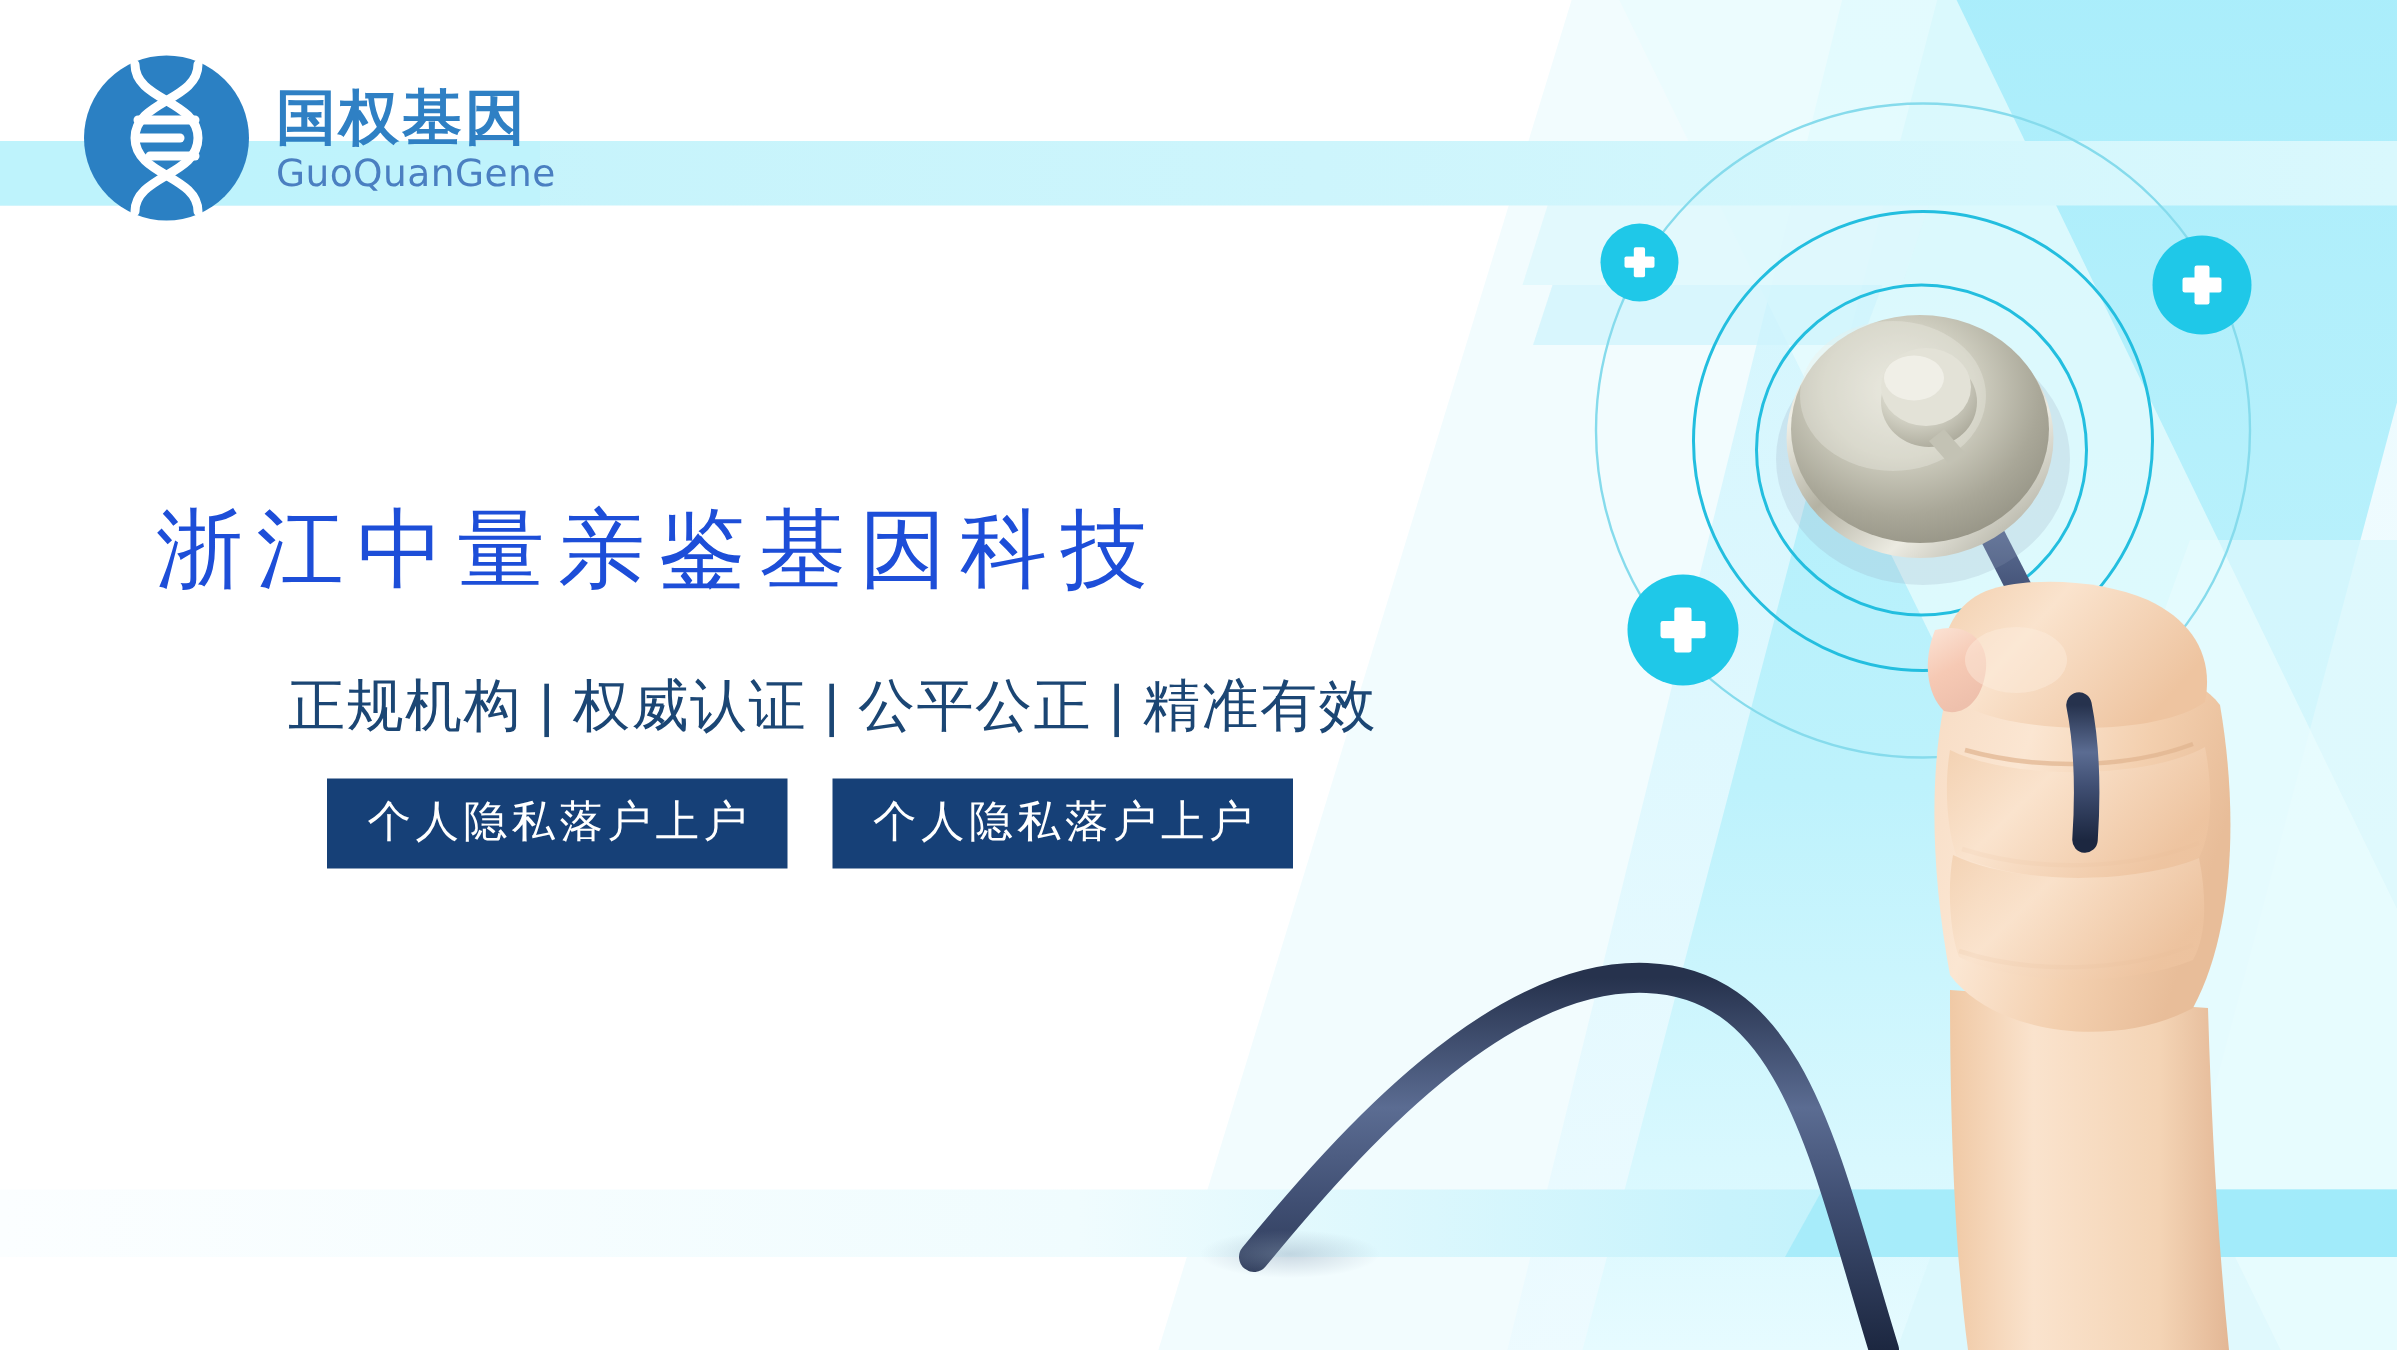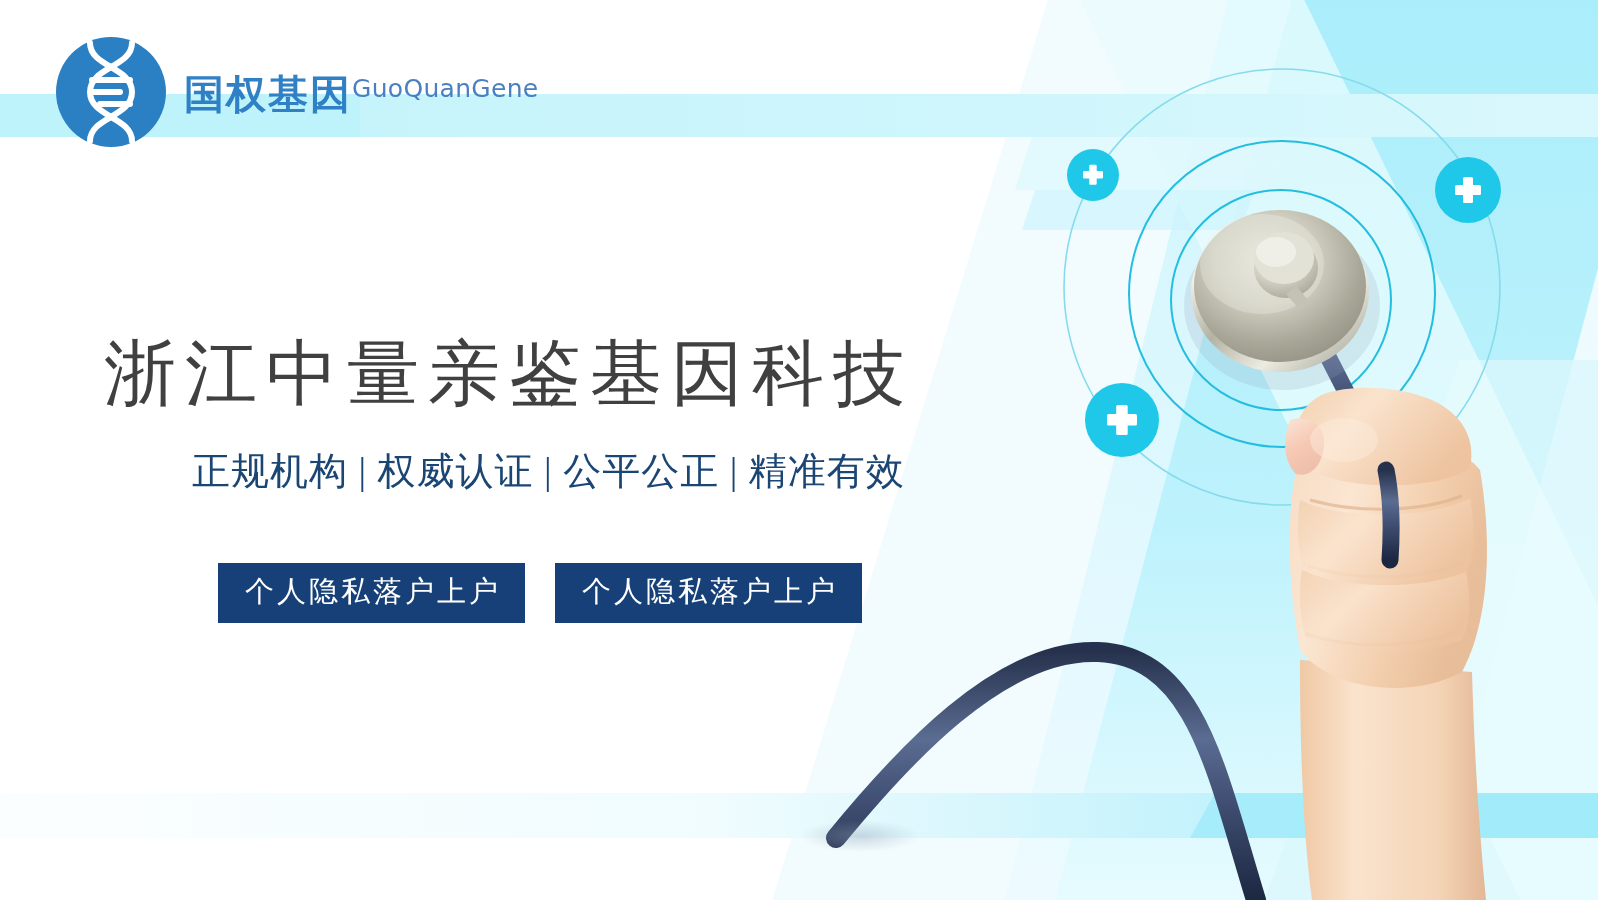--- a/index.html
+++ b/index.html
@@ -18,53 +18,53 @@
   .layer { position:absolute; left:0; top:0; width:1598px; height:900px; }
   svg.layer { display:block; }
 
   
   #logo-block {
     position:absolute; left:52px; top:33px;
     display:flex; align-items:center; gap:14px;
     z-index:40;
   }
   #logo-mark { width:118px; height:118px; display:block; }
-  #logo-text-wrap { display:flex; flex-direction:row; justify-content:center; padding-top:4px; }
+  #logo-text-wrap { display:flex; flex-direction:column; justify-content:center; padding-top:4px; }
   #logo-cn {
     font-size:40px; font-weight:bold; letter-spacing:2px;
     color:#2f80c4; line-height:1.05;
     font-family:"DejaVu Sans","Liberation Sans",sans-serif;
   }
   #logo-en {
     font-size:25px; font-weight:normal; letter-spacing:0.3px;
     color:#4a7fc1; line-height:1.1; margin-top:2px;
     font-family:"DejaVu Sans","Liberation Sans",sans-serif;
   }
 
   
   #copy { position:absolute; left:0; top:0; width:960px; z-index:40; }
   #headline {
     position:absolute; left:104px; top:337px;
-    font-size:72px; line-height:1;
+    font-size:58px; line-height:1;
     letter-spacing:9px;
-    color:#404040;
+    color:#1d4ed8;
     font-family:"DejaVu Serif","Liberation Serif",serif;
     white-space:nowrap;
   }
   #subtitle {
     position:absolute; left:192px; top:452px;
     font-size:38px; line-height:1;
     letter-spacing:1px;
     color:#1b4674;
-    font-family:Liberation Serif, serif;
+    font-family:Liberation Sans, sans-serif;
     white-space:nowrap;
   }
   #badges {
     position:absolute; left:218px; top:519px;
-    display:flex; gap:30px;margin-top:44px;
+    display:flex; gap:30px;
   }
   .badge {
     background:#164077;
     color:#ffffff;
     font-size:29px;
     letter-spacing:3px;
     padding:9px 24px 11px 27px;
     white-space:nowrap;
     font-family:"DejaVu Serif","Liberation Serif",serif;
     cursor:pointer;

